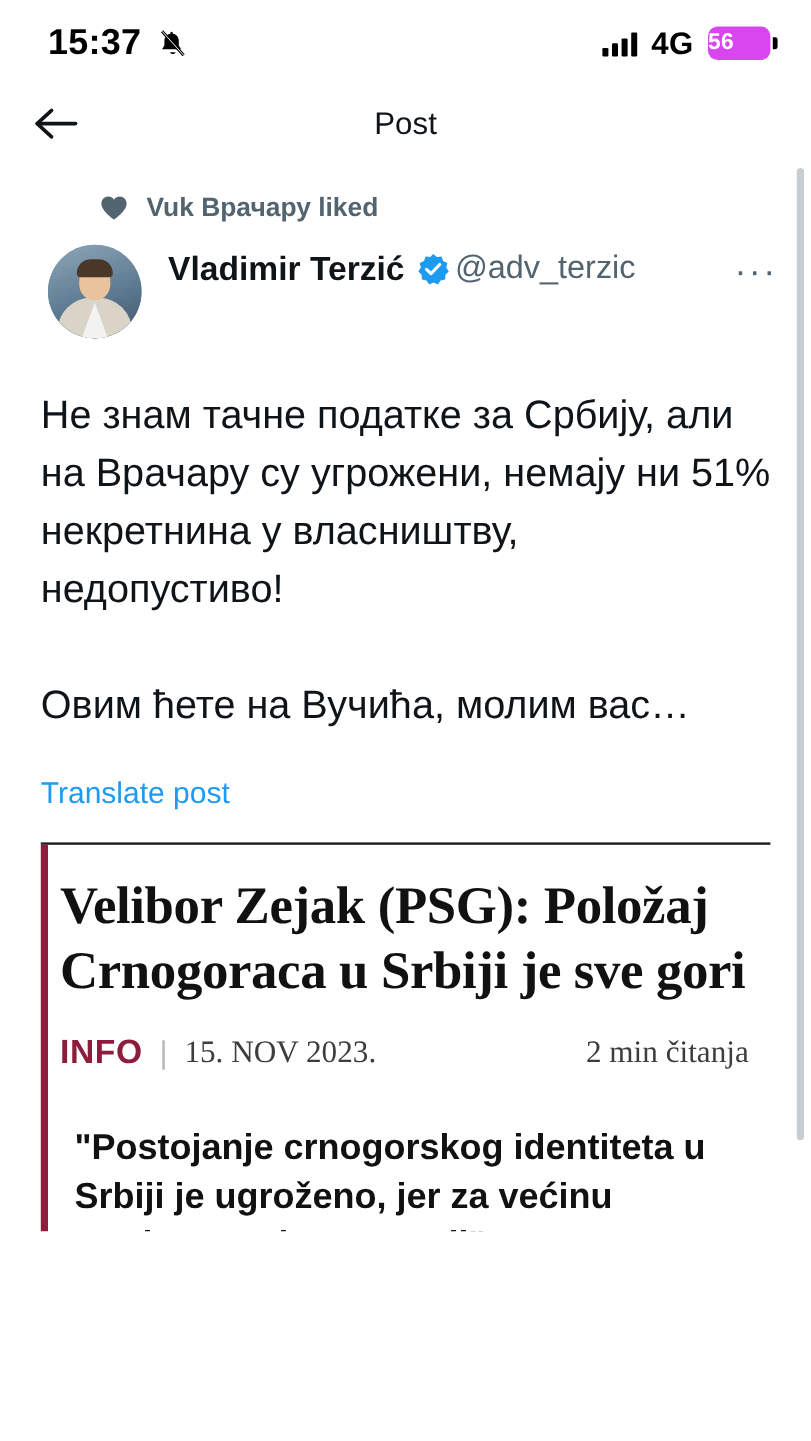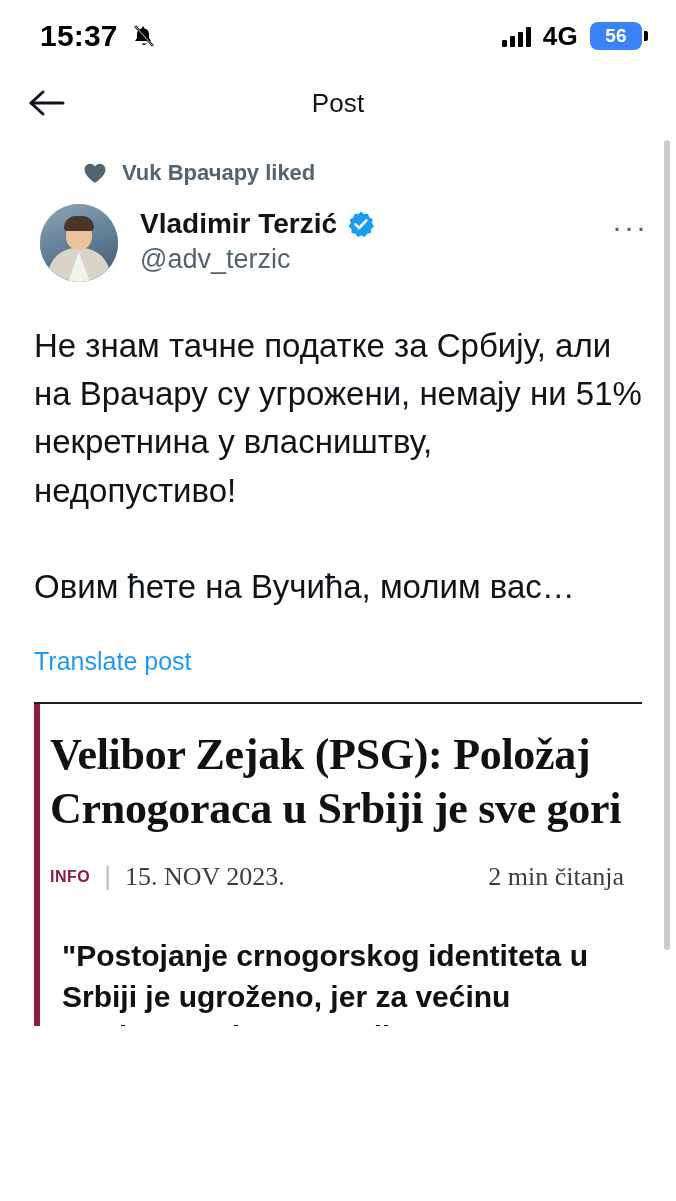--- a/index.html
+++ b/index.html
@@ -51,25 +51,24 @@
   .signal i:nth-child(4){ height:20px; }
   .net-label {
     font-size:26px;
     font-weight:600;
     color:#000;
     letter-spacing:0.3px;
   }
   .battery {
     position:relative;
     width:52px; height:28px;
-    background:#3b82f6;
+    background:#d946ef;
     border-radius:8px;
     display:flex;
     align-items:center;
-    justify-content:center;
   }
   .battery .lvl {
     color:#fff;
     font-size:19px;
     font-weight:700;
     letter-spacing:0.2px;
   }
   .battery:after {
     content:"";
     position:absolute;
@@ -159,21 +158,21 @@
     position:absolute; left:50%; bottom:0;
     transform:translateX(-50%);
     width:22px; height:30px;
     background:#f2f2f0;
     clip-path:polygon(50% 0, 100% 100%, 0 100%);
   }
 
   .author-names {
     margin-left:22px;
     display:flex;
-    flex-direction:column;
+    flex-direction:row;
     gap:4px;
     padding-top:4px;
   }
   .name-line {
     display:flex;
     align-items:center;
     gap:10px;
   }
   .display-name {
     font-size:28px;
@@ -239,21 +238,21 @@
     letter-spacing:-0.3px;
   }
   .card-meta {
     display:flex;
     align-items:center;
     margin-top:26px;
     padding-bottom:22px;
   }
   .tag-info {
     font-family:"Liberation Sans", sans-serif;
-    font-size:16px;
+    font-size:28px;
     font-weight:700;
     color:#8c1d3d;
     letter-spacing:0.5px;
   }
   .meta-sep {
     color:#b9b9b9;
     margin:0 14px;
     font-size:26px;
   }
   .meta-date {

